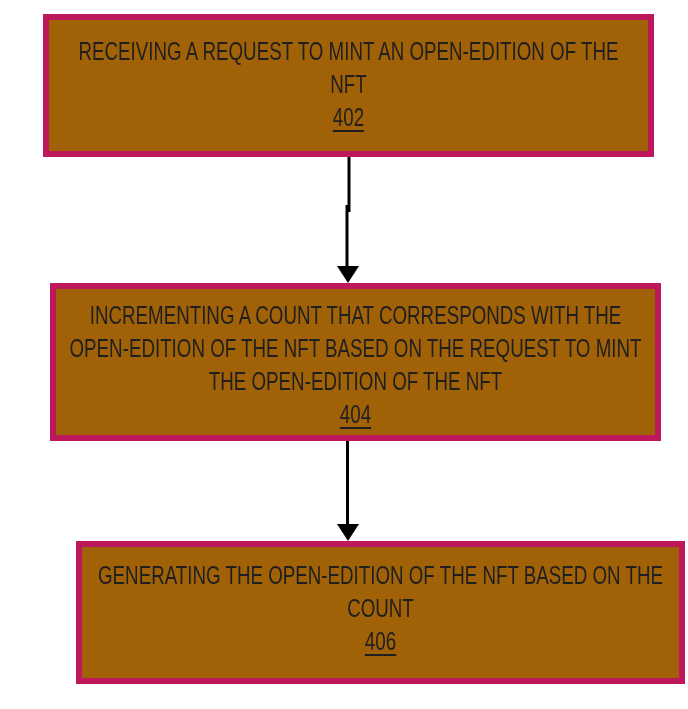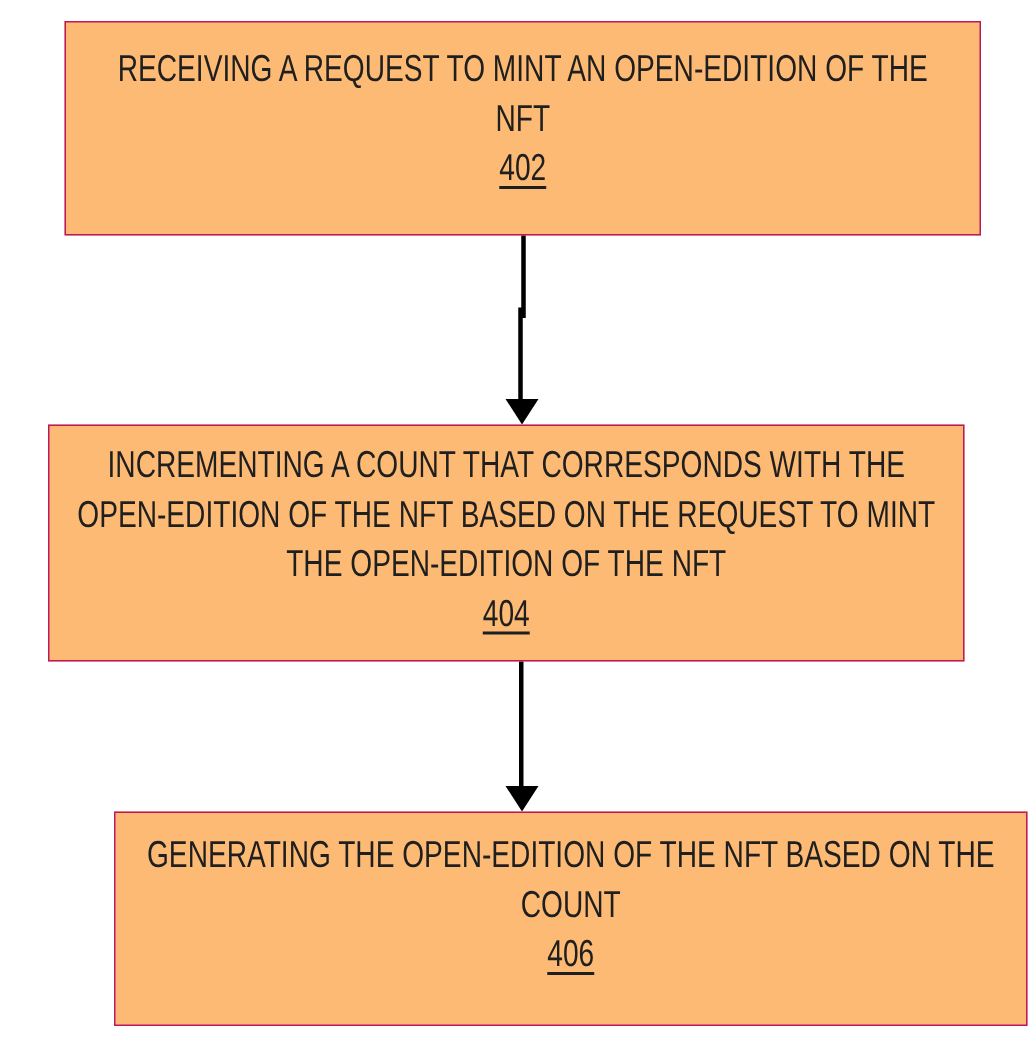--- a/index.html
+++ b/index.html
@@ -20,25 +20,25 @@
     position: absolute;
     left: 0;
     top: 0;
     width: 688px;
     height: 709px;
     fill: #000000;
   }
   .flow-box {
     position: absolute;
     box-sizing: border-box;
-    border: 1px solid #be185d;
-    background: #fdba74;
+    border: 6px solid #be185d;
+    background: #a16207;
   }
   .box1 { left: 43px; top: 14px;  width: 611px; height: 143px; padding-top: 15px; }
-  .box2 { left: 32px; top: 283px; width: 611px; height: 158px; padding-top: 10px; }
+  .box2 { left: 50px; top: 283px; width: 611px; height: 158px; padding-top: 10px; }
   .box3 { left: 42px; top: 541px; width: 609px; height: 143px; padding-top: 12px; margin-left: 34px; }
   .box-text {
     display: flex;
     flex-direction: column;
     align-items: center;
     transform: scaleX(0.75);
     transform-origin: 50% 0%;
     font-size: 25px;
     line-height: 33px;
     font-weight: 400;

